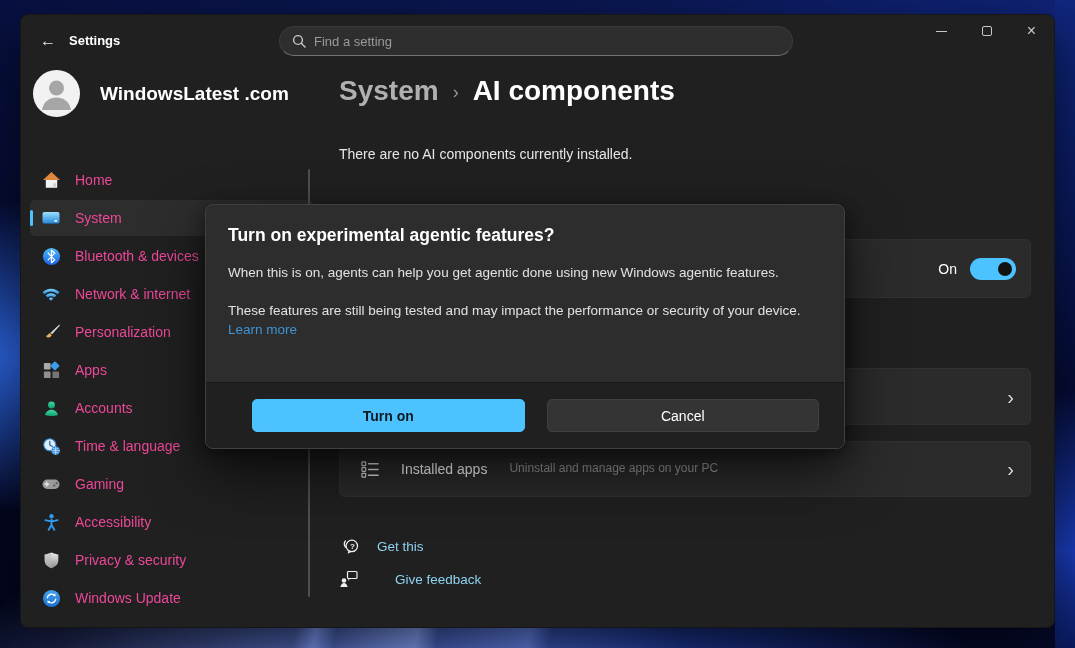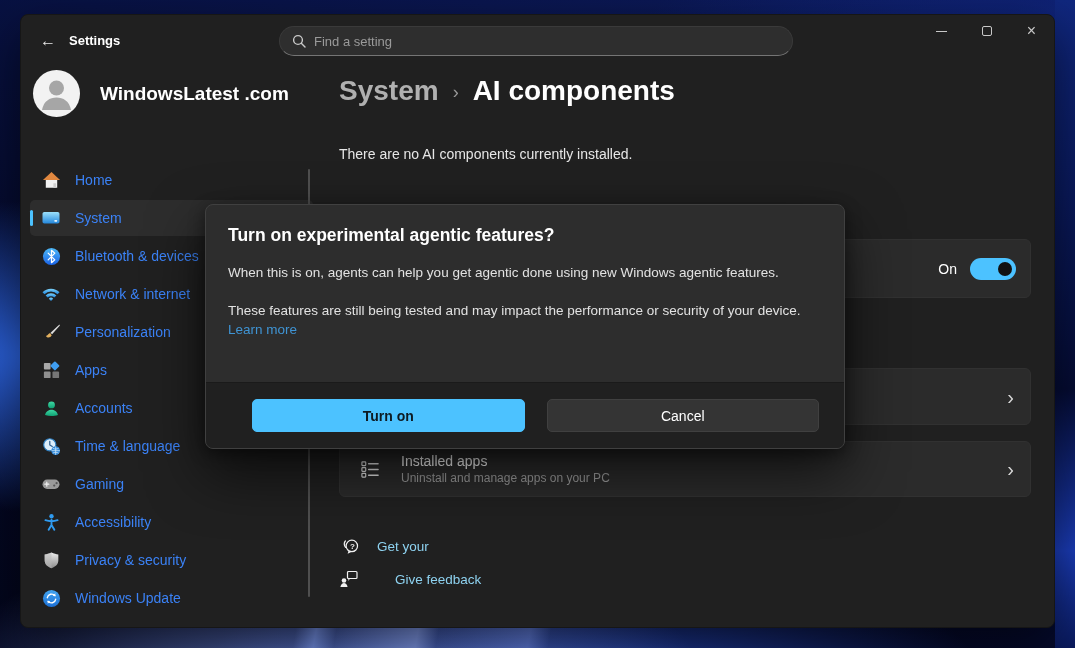--- a/index.html
+++ b/index.html
@@ -42,21 +42,21 @@
   .glyph-close { font-size:16px; line-height:1; }
 
   
   .profile { position:absolute; left:12px; top:55px; display:flex; align-items:center; gap:20px; }
   .avatar { width:47px; height:47px; border-radius:50%; background:#f2f2f2; overflow:hidden; position:relative; }
   .profile-name { font-size:19px; font-weight:700; color:#fff; }
 
   
   .sidebar { position:absolute; left:0; top:145px; width:300px; }
   .nav-item { position:relative; height:36px; margin:2px 8px 2px 9px; border-radius:5px;
-    display:flex; align-items:center; gap:14px; padding-left:11px; color:#3b82f6; font-size:14px; }
+    display:flex; align-items:center; gap:14px; padding-left:11px; color:#ec4899; font-size:14px; }
   .nav-item.selected { background:#2d2d2d; }
   .nav-item.selected::before { content:""; position:absolute; left:0; top:10px; width:3px; height:16px;
     border-radius:2px; background:#4cc2ff; }
   .nav-icon { width:20px; height:20px; display:flex; align-items:center; justify-content:center; flex:none; }
   .divider-line { position:absolute; left:287px; top:154px; width:2px; height:428px; background:#4f4f4f; border-radius:1px; }
 
   
   .breadcrumb { position:absolute; left:318px; top:60px; display:flex; align-items:baseline; gap:14px; }
   .crumb-parent { font-size:28px; font-weight:600; color:#b0b0b0; }
   .crumb-sep { font-size:18px; color:#9a9a9a; position:relative; top:-2px; }
@@ -66,23 +66,23 @@
   .card { position:absolute; left:318px; width:692px; background:#2b2b2b;
     border:1px solid #313131; border-radius:6px; }
   .card-toggle { top:224px; height:59px; display:flex; align-items:center; justify-content:flex-end; padding-right:14px; gap:13px; }
   .toggle-state { font-size:14px; color:#fff; }
   .toggle { width:46px; height:22px; border-radius:11px; background:#4cc2ff; position:relative; }
   .toggle-knob { position:absolute; right:4px; top:4px; width:14px; height:14px; border-radius:50%; background:#121212; }
   .card-hidden { top:353px; height:57px; }
   .card-apps { top:426px; height:56px; display:flex; align-items:center; padding:0 18px 0 20px; gap:20px; }
   .chevron { position:absolute; right:16px; top:50%; transform:translateY(-50%);
     font-size:20px; color:#d8d8d8; font-weight:400; }
-  .row-texts { display:flex; flex-direction:column; gap:2px; }
+  .row-texts { display:flex; flex-direction:row; gap:2px; }
   .row-title { font-size:14px; color:#fff; }
-  .row-sub { font-size:12px; color:#9d9d9d; }
+  .row-sub { font-size:12px; color:#9d9d9d;margin-left:20px; }
 
   .footer-link { position:absolute; display:flex; align-items:center; gap:17px; }
   .footer-link .lbl { font-size:13.5px; color:#8ed2f0; }
   .fl-gethelp { left:320px; top:522px; }
   .fl-feedback { left:318px; top:554px;gap:36px; }
 
   
   .dialog { position:absolute; left:184px; top:189px; width:640px; height:245px;
     background:#2d2d2d; border:1px solid #404040; border-radius:8px;
     box-shadow:0 24px 56px rgba(0,0,0,.62), 0 4px 16px rgba(0,0,0,.45); overflow:hidden; z-index:10; }
@@ -345,21 +345,21 @@
 
   <div class="footer-link fl-gethelp">
     <span style="display:flex">
       <svg width="19" height="19" viewBox="0 0 20 20">
           <path d="M4.6 4.2C3 5.8 3 9 4.8 10.8" stroke="#f0f0f0" stroke-width="1.3" fill="none" stroke-linecap="round"></path>
           <circle cx="11.4" cy="9.4" r="6" fill="none" stroke="#f0f0f0" stroke-width="1.3"></circle>
           <path d="M8 14.6l-1 3 3.4-1.6z" fill="#f0f0f0"></path>
           <text x="9.6" y="12.6" font-size="8.5" font-weight="bold" fill="#f0f0f0" font-family="Liberation Sans,sans-serif">?</text>
         </svg>
     </span>
-    <span class="lbl">Get your</span>
+    <span class="lbl">Get this</span>
   </div>
   <div class="footer-link fl-feedback">
     <span style="display:flex">
       <svg width="20" height="20" viewBox="0 0 20 20">
           <rect x="8.5" y="2.5" width="9.5" height="7" rx="1" fill="none" stroke="#f0f0f0" stroke-width="1.2"></rect>
           <path d="M11 9.5l-1.6 2.4V9.5z" fill="#f0f0f0"></path>
           <circle cx="5" cy="11.5" r="2.3" fill="#f0f0f0"></circle>
           <path d="M1.4 18c.5-2.8 2.1-4 3.6-4s3.1 1.2 3.6 4z" fill="#f0f0f0"></path>
         </svg>
     </span>

